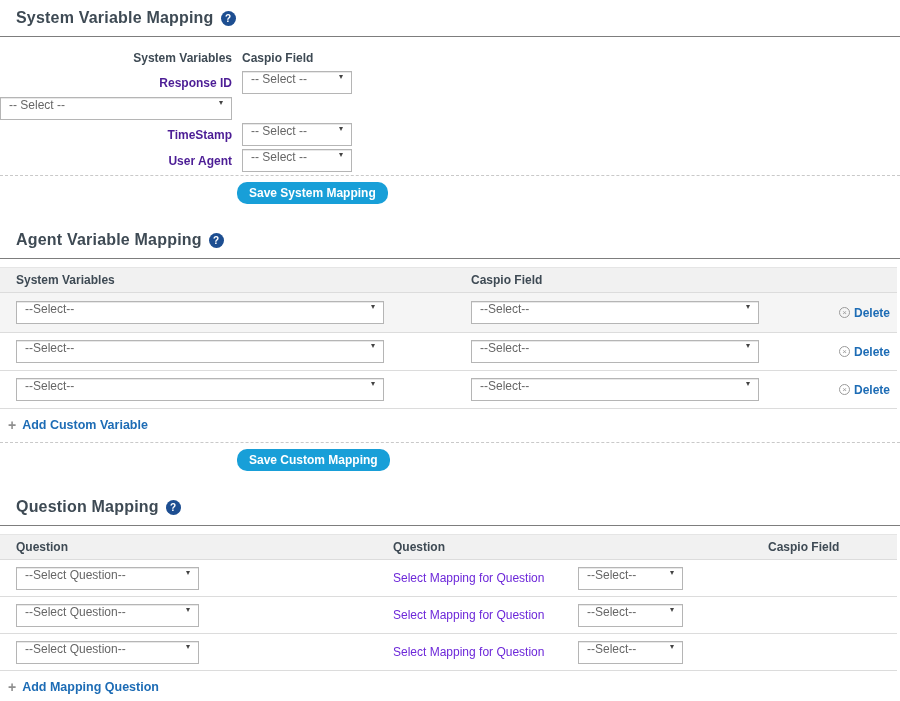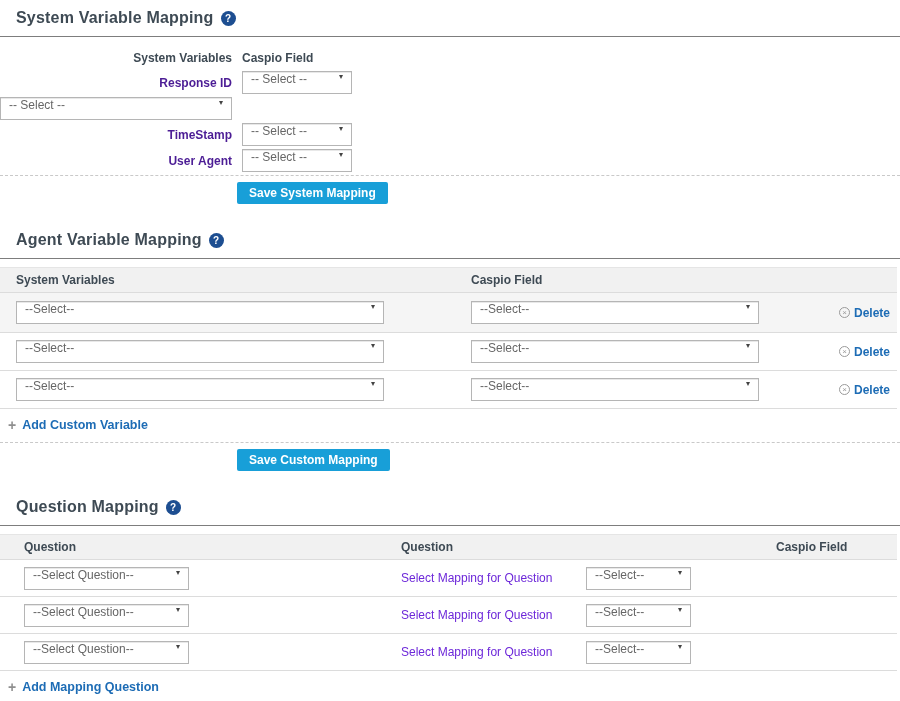--- a/index.html
+++ b/index.html
@@ -34,21 +34,21 @@
   .select-box {
     background: #fff; border: 1px solid #b5b5b5;
     height: 23px; padding: 0 8px;
     display: flex; align-items: flex-start; justify-content: space-between;
     font-size: 12px; color: #666; cursor: pointer;
     box-shadow: inset 0 1px 0 #e8e8e8;
   }
   .caret { font-size: 8px; color: #444; margin-left: 6px; }
 
   .save-btn {
-    display: block; border: none; border-radius: 2px;
+    display: block; border: none; border-radius: 10px;
     background: #189fd8; color: #fff;
     font-family: inherit; font-size: 12px; font-weight: 700;
     height: 22px; line-height: 22px; padding: 0 12px;
     margin: 6px 0 0 237px; cursor: pointer;
   }
 
   
   .sys-table { margin-top: 10px; }
   .sys-row {
     display: grid; grid-template-columns: 232px 110px;
@@ -81,23 +81,23 @@
     color: #1d6cb5; font-weight: 700; font-size: 12px;
     text-decoration: none; cursor: pointer;
   }
   .del-icon {
     width: 11px; height: 11px; border: 1px solid #9a9a9a; border-radius: 50%;
     color: #9a9a9a; font-size: 8px; line-height: 9px; text-align: center;
     display: inline-block; font-weight: 400;
   }
 
   
-  .question-grid { grid-template-columns: 377px 375px 1fr; padding-left: 8px; }
+  .question-grid { grid-template-columns: 377px 375px 1fr; }
   .question-row { height: 37px; }
-  .question-row .select-box.qsel { width: 165px; }
+  .question-row .select-box.qsel { width: 183px; }
   .answers-cell { display: flex; align-items: center; padding-left: 16px; }
   .answers-label { width: 185px; font-size: 12px; color: #6d28d9; }
   .answers-cell .select-box.asel { width: 105px; }
 
   
   .add-link {
     display: inline-flex; align-items: center; gap: 6px;
     margin: 8px 0 0 8px; height: 16px;
     font-size: 12.5px; font-weight: 700; color: #1d6cb5;
     text-decoration: none; cursor: pointer;

